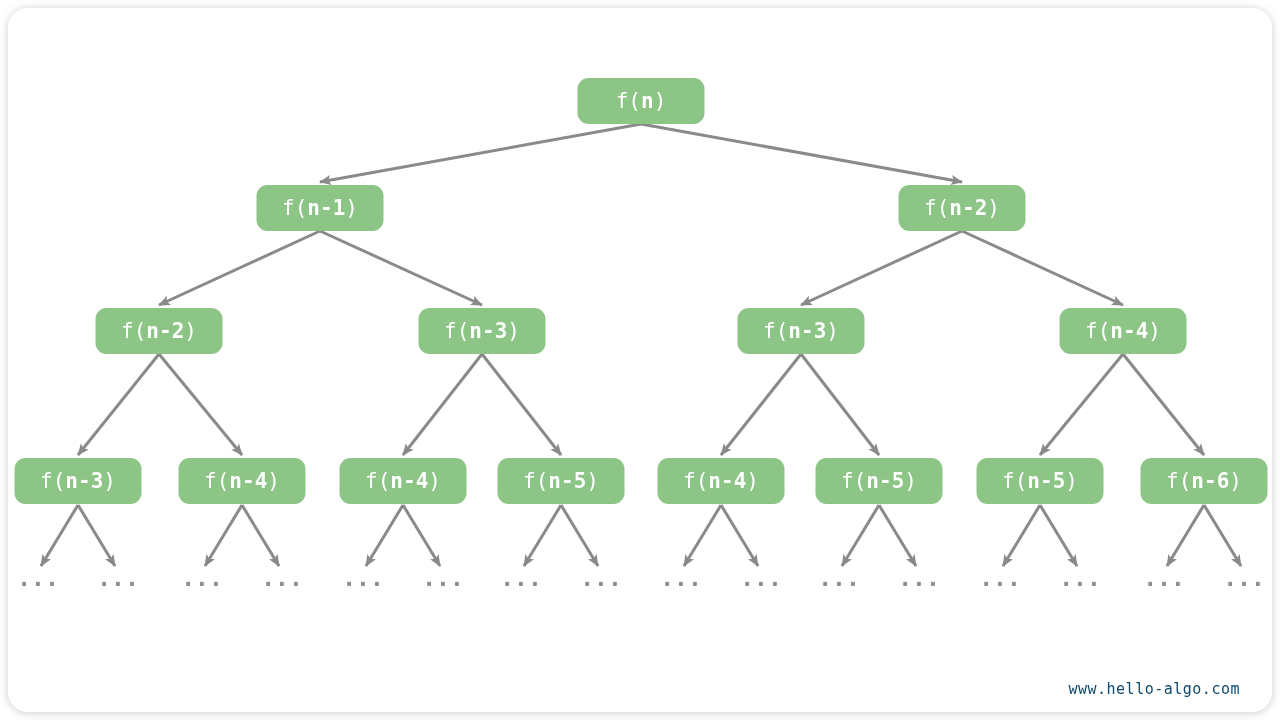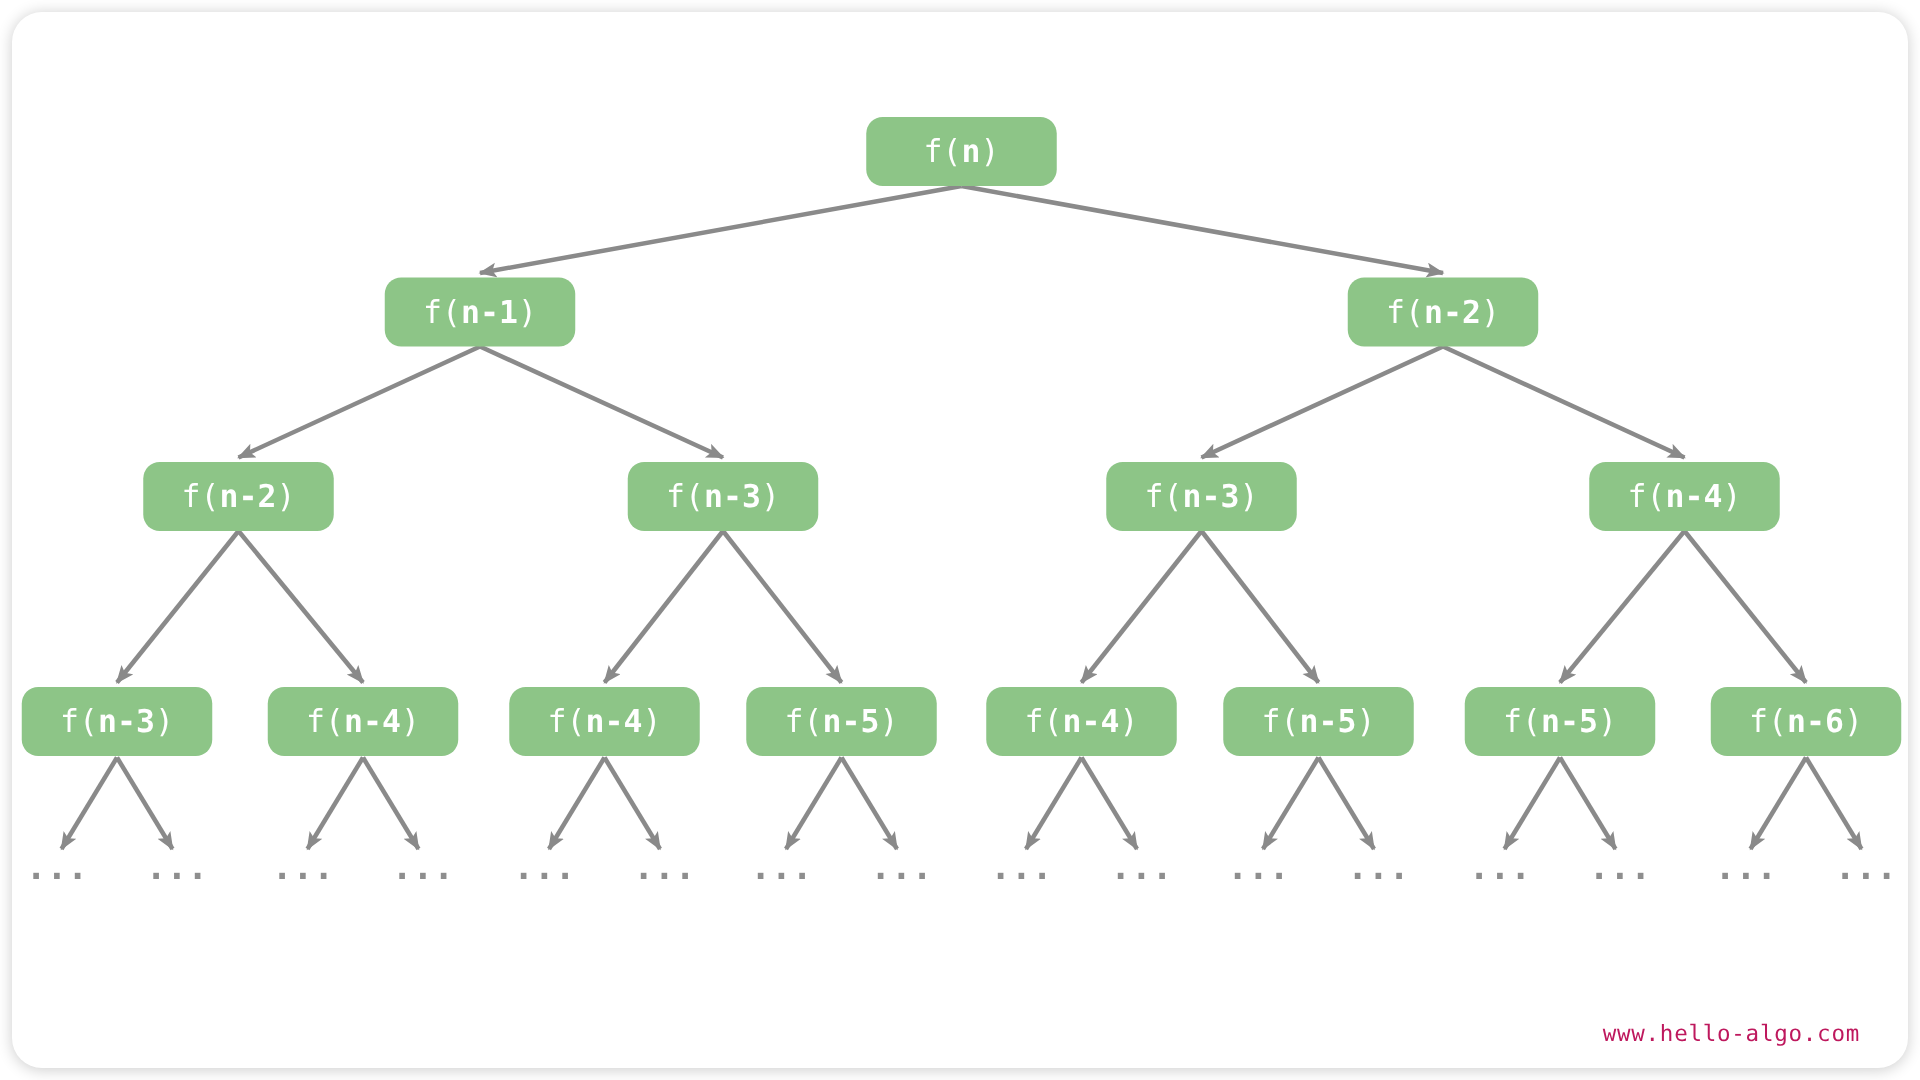--- a/index.html
+++ b/index.html
@@ -146,13 +146,13 @@
     <g>
       <rect x="976.5" y="458" width="127" height="46" rx="11" fill="#8dc587"></rect>
       <text x="1040" y="488" text-anchor="middle" fill="#ffffff" class="node-label"><tspan>f(</tspan><tspan class="arg">n-5</tspan><tspan>)</tspan></text>
     </g>
     <g>
       <rect x="1140.5" y="458" width="127" height="46" rx="11" fill="#8dc587"></rect>
       <text x="1204" y="488" text-anchor="middle" fill="#ffffff" class="node-label"><tspan>f(</tspan><tspan class="arg">n-6</tspan><tspan>)</tspan></text>
     </g>
   </svg>
 
-<div class="watermark" style="color: #be185d;">www.hello-algo.com</div>
+<div class="watermark" style="color: #0c4a6e;">www.hello-algo.com</div>
 
 </body></html>

